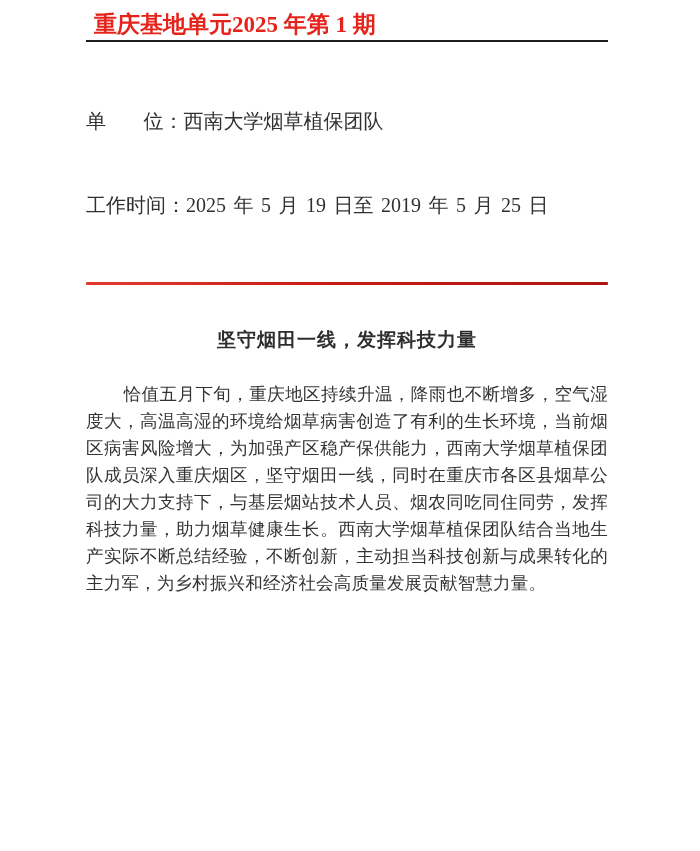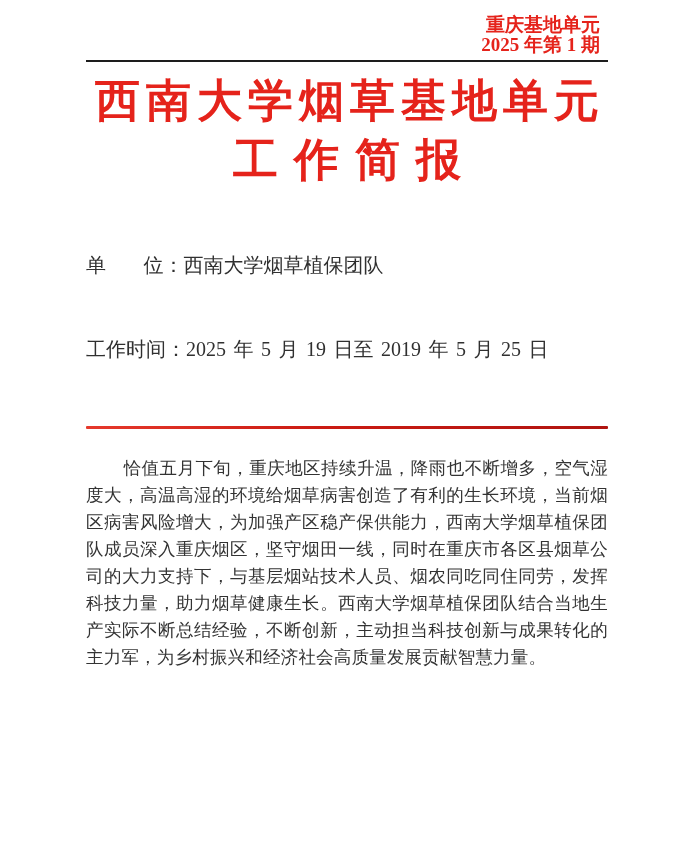--- a/index.html
+++ b/index.html
@@ -8,25 +8,25 @@
     width:700px;height:851px;
     background:#ffffff;
     overflow:hidden;
     font-family:"Liberation Serif","DejaVu Serif",serif;
     color:#333333;
   }
   .content{position:absolute;left:86px;top:0;width:522px;}
 
   
   .header-row{
-    display:flex;justify-content:flex-end;align-items:flex-end;
+    display:flex;justify-content:flex-start;align-items:flex-end;
     padding:15px 8px 5px 8px;
     border-bottom:2px solid #1d1d1d;
     color:var(--red,#e5231b);
-    font-weight:bold;font-size:19px;line-height:20px;flex-direction:column;
+    font-weight:bold;font-size:23px;line-height:20px;
   }
 
   
   .masthead{text-align:center;color:var(--red,#e5231b);font-weight:bold;}
   .masthead .l1{margin-top:13px;font-size:45px;line-height:52px;letter-spacing:6px;padding-left:6px;}
   .masthead .l2{margin-top:7px;font-size:45px;line-height:52px;letter-spacing:16px;padding-left:16px;}
 
   
   .meta{margin-top:9px;font-size:20px;line-height:28px;color:#303030;
         white-space:pre-wrap;word-spacing:2.5px;}
@@ -48,29 +48,26 @@
 <body>
 
 <div class="page">
   <div class="content">
 
     <div class="header-row">
       <span>重庆基地单元</span>
       <span>2025 年第 1 期</span>
     </div>
 
-    <div class="masthead">
-      <div class="l1">西南大学烟草基地单元</div>
-      <div class="l2">工作简报</div>
-    </div>
 
     <div class="meta">
       <div class="meta-line">单     位：西南大学烟草植保团队</div>
       <div class="meta-line">工作时间：2025 年 5 月 19 日至 2019 年 5 月 25 日</div>
     </div>
 
     <div class="divider"></div>
 
+    <div class="headline">坚守烟田一线，发挥科技力量</div>
 
     <p class="body-p p1">恰值五月下旬，重庆地区持续升温，降雨也不断增多，空气湿度大，高温高湿的环境给烟草病害创造了有利的生长环境，当前烟区病害风险增大，为加强产区稳产保供能力，西南大学烟草植保团队成员深入重庆烟区，坚守烟田一线，同时在重庆市各区县烟草公司的大力支持下，与基层烟站技术人员、烟农同吃同住同劳，发挥科技力量，助力烟草健康生长。西南大学烟草植保团队结合当地生产实际不断总结经验，不断创新，主动担当科技创新与成果转化的主力军，为乡村振兴和经济社会高质量发展贡献智慧力量。</p>
 
   </div>
 </div>
 
 </body></html>

